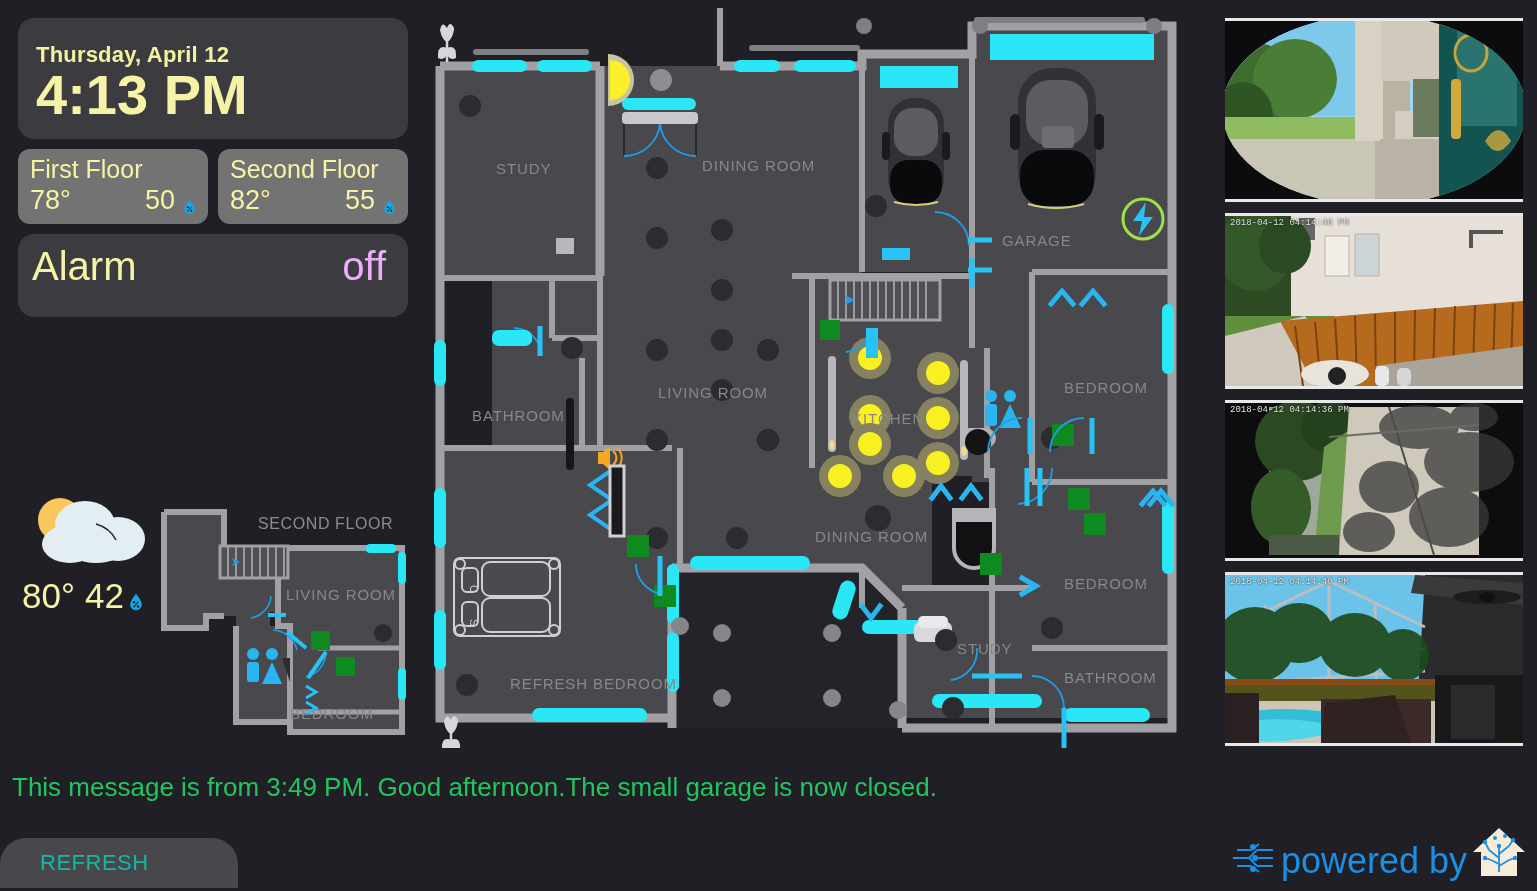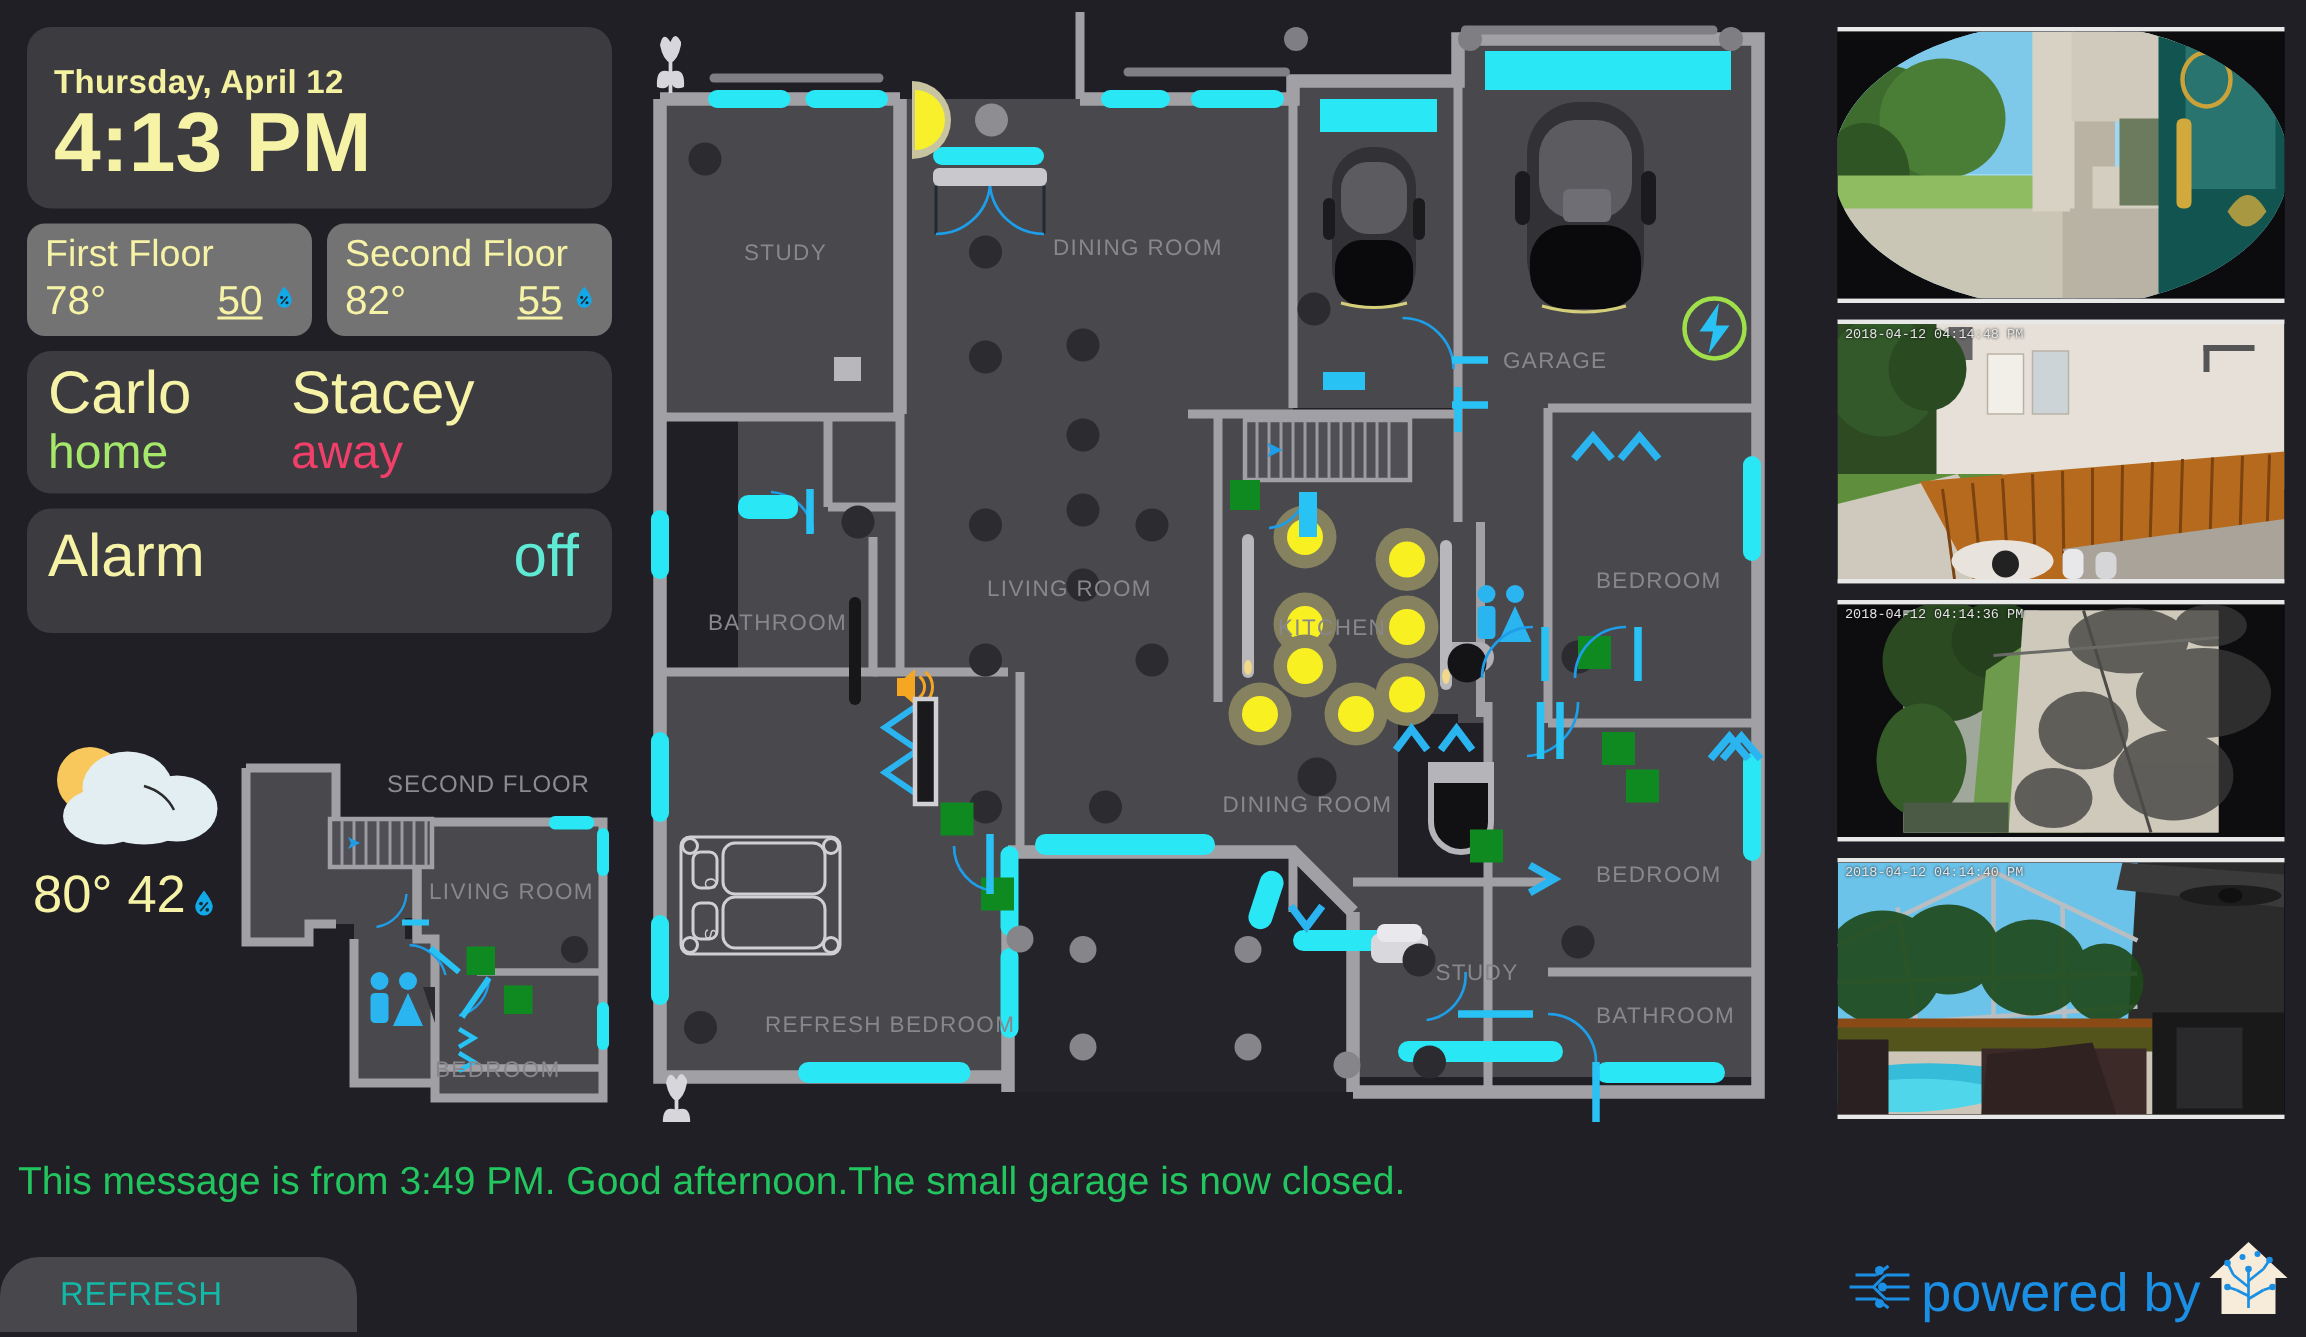--- a/index.html
+++ b/index.html
@@ -25,34 +25,34 @@
   #clock-time{
     color:#f6f3a6;font-size:56px;font-weight:bold;line-height:1.05;margin-top:-2px;
   }
   #climate-row{display:flex;gap:10px;margin-top:10px;}
   .climate-card{
     background:#737373;border-radius:12px;flex:1;padding:6px 10px 8px 12px;box-sizing:border-box;
   }
   .climate-name{color:#f6f3a6;font-size:25px;line-height:1.15;}
   .climate-vals{display:flex;align-items:center;color:#f6f3a6;font-size:27px;margin-top:1px;}
   .climate-temp{flex:0 0 auto;}
-  .climate-hum{margin-left:auto;display:flex;align-items:flex-start;gap:6px;text-decoration:underline;}
+  .climate-hum{margin-left:auto;display:flex;align-items:flex-end;gap:6px;}
   .drop{width:17px;height:22px;display:inline-block;}
 
   #presence-card{margin-top:10px;padding:6px 14px 10px 14px;display:flex;}
   .person{flex:1;}
   .person:last-child{flex:0 0 auto;width:200px;}
   .person-name{color:#f6f3a6;font-size:40px;line-height:1.1;}
   .person-state{font-size:32px;line-height:1.1;}
   .state-home{color:#a6e86a;}
   .state-away{color:#f03f68;}
 
   #alarm-card{margin-top:10px;padding:10px 22px 28px 14px;display:flex;align-items:center;}
   #alarm-label{color:#f6f3a6;font-size:40px;}
-  #alarm-state{margin-left:auto;color:#5eead4;font-size:40px;}
+  #alarm-state{margin-left:auto;color:#f0abfc;font-size:40px;}
 
   
   #weather{position:absolute;left:22px;top:492px;width:140px;}
   #weather-temp{color:#f6f3a6;font-size:35px;display:flex;align-items:center;margin-top:2px;}
   #weather-temp .drop{width:20px;height:26px;margin-left:2px;}
 
   
   #second-floor{position:absolute;left:158px;top:500px;width:266px;height:240px;}
   #second-floor-label{
     position:absolute;left:100px;top:15px;color:#8b8b90;font-size:16px;letter-spacing:.6px;
@@ -123,30 +123,20 @@
                   <path stroke="#1b2b33" stroke-width="1.4" d="M9 18.5 15 11.5"></path>
                   <circle cx="9.6" cy="12.4" r="1.5" fill="#1b2b33"></circle>
                   <circle cx="14.6" cy="17.4" r="1.5" fill="#1b2b33"></circle>
                 </svg>
             </span>
           </span>
         </div>
       </div>
     </div>
 
-    <div class="card" id="presence-card">
-      <div class="person">
-        <div class="person-name">Carlo</div>
-        <div class="person-state state-home">home</div>
-      </div>
-      <div class="person">
-        <div class="person-name">Stacey</div>
-        <div class="person-state state-away">away</div>
-      </div>
-    </div>
 
     <div class="card" id="alarm-card">
       <div id="alarm-label">Alarm</div>
       <div id="alarm-state">off</div>
     </div>
   </div>
 
   <div id="weather">
     <div>
       <svg width="130" height="78" viewBox="0 0 130 78">

